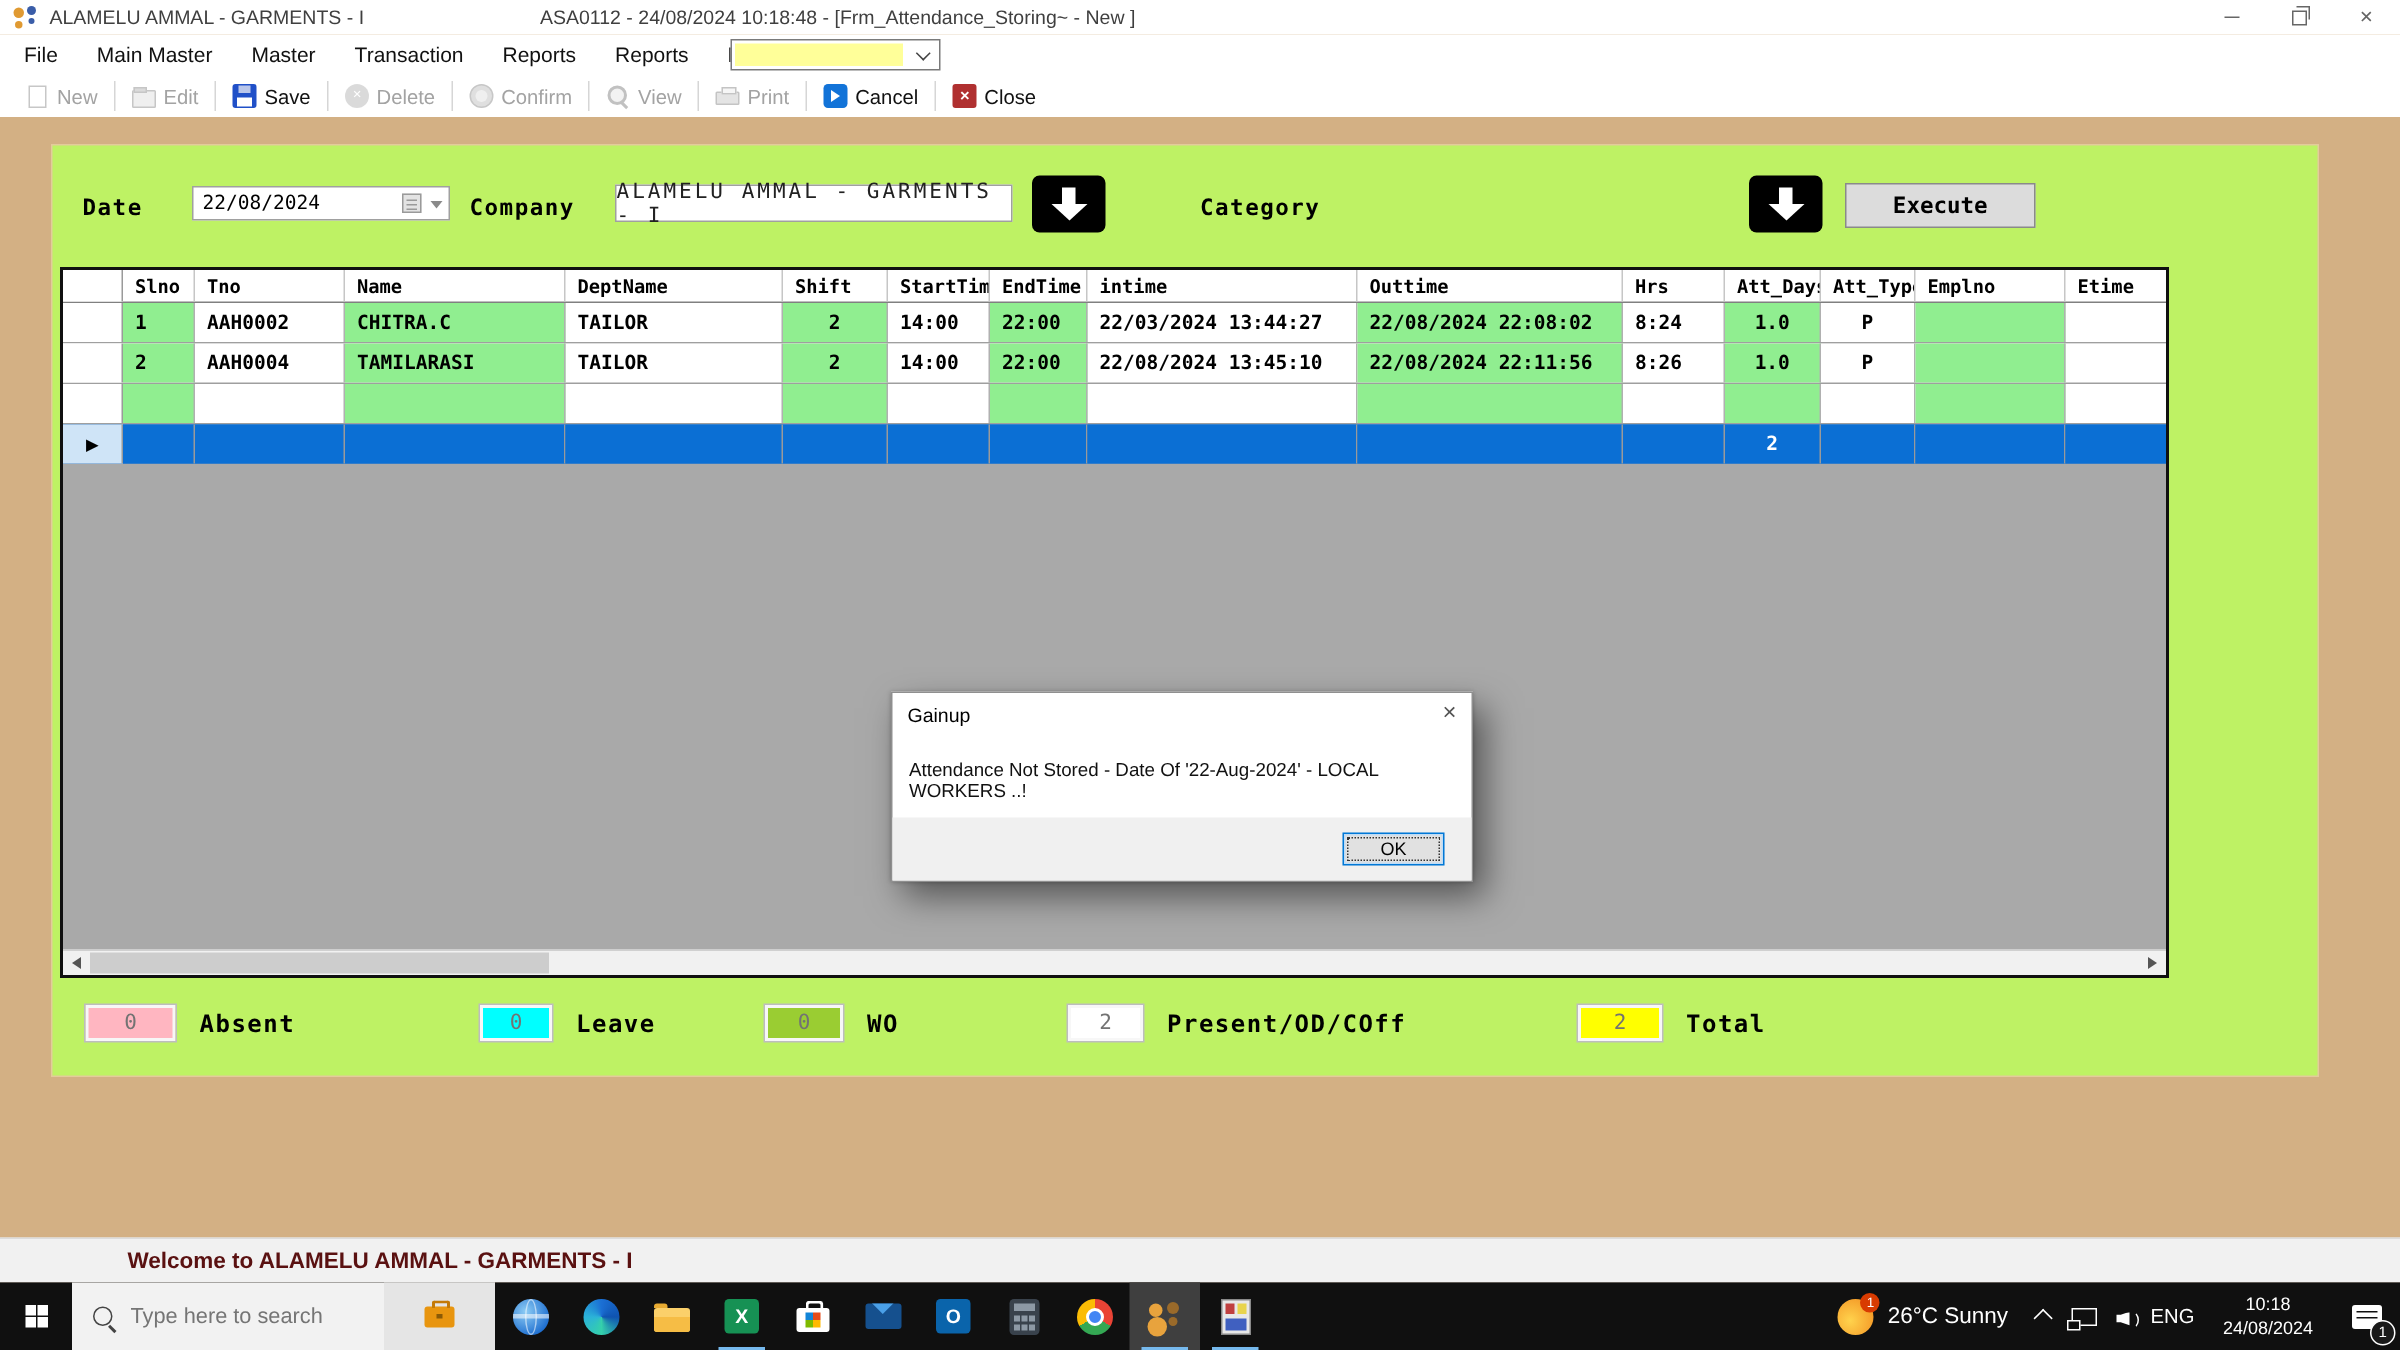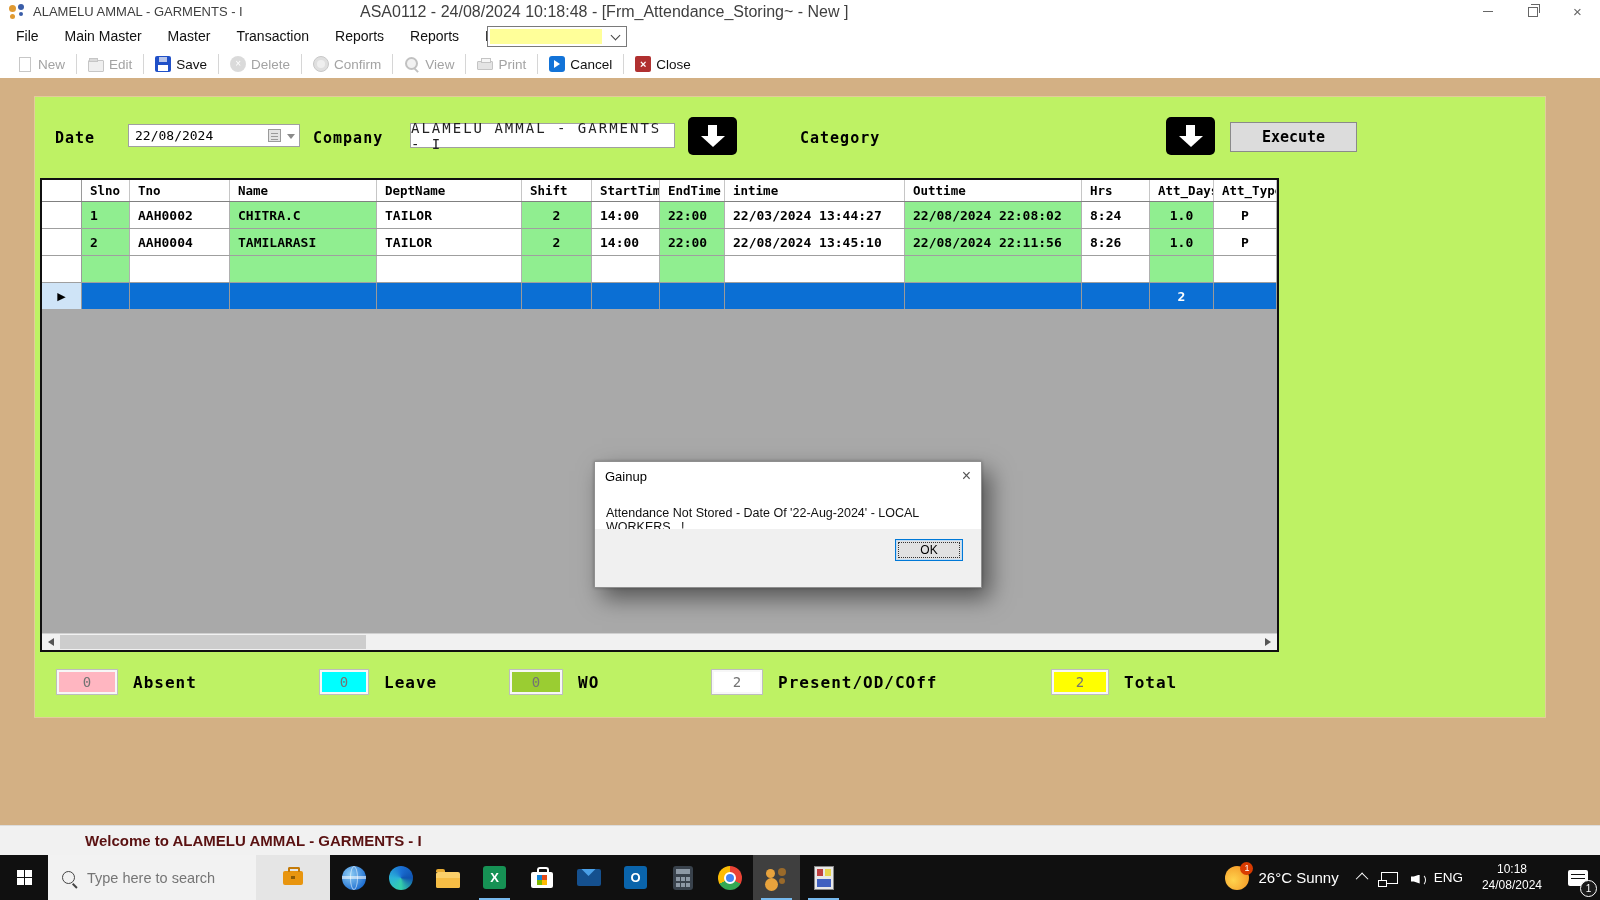--- a/index.html
+++ b/index.html
@@ -8,21 +8,21 @@
 
   
   .app{position:absolute;left:0;top:0;width:1600px;height:855px;background:#d3b084;}
 
   .titlebar{position:absolute;left:0;top:0;right:0;height:23px;background:#fff;display:flex;align-items:center;
             font-size:13px;color:#3f3f3f;}
   .app-icon{width:17px;height:15px;position:relative;margin:0 8px 0 8px;}
   .app-icon::before{content:"";position:absolute;left:1px;top:1px;width:7px;height:7px;border-radius:50%;background:#e09a32;box-shadow:0 8px 0 -1px #e09a32;}
   .app-icon::after{content:"";position:absolute;right:1px;top:0;width:6px;height:6px;border-radius:50%;background:#3a5da8;box-shadow:0 7px 0 -1px #3a5da8;}
   .title-left{font-weight:400;}
-  .title-center{position:absolute;left:360px;font-size:16px;color:#3f3f3f;}
+  .title-center{position:absolute;left:360px;font-size:13px;color:#3f3f3f;}
   .wincontrols{position:absolute;right:0;top:0;height:23px;display:flex;}
   .wc{width:45px;height:23px;display:flex;align-items:center;justify-content:center;color:#666;}
   .wc-min::before{content:"";width:10px;height:1px;background:#666;}
   .wc-restore i{display:block;width:8px;height:8px;border:1px solid #666;position:relative;background:#fff;}
   .wc-restore i::before{content:"";position:absolute;left:2px;top:-4px;width:8px;height:8px;border:1px solid #666;border-bottom:none;border-left:none;}
   .wc-close{font-size:15px;}
 
   .menubar{position:absolute;left:0;top:23px;right:0;height:27px;background:#fff;display:flex;align-items:center;font-size:14px;color:#111;}
   .menu-item{padding:0 13px;line-height:27px;cursor:default;}
   .menu-item:first-child{padding-left:16px;}
@@ -68,21 +68,21 @@
   .company-field{left:375px;top:26px;width:265px;height:25px;display:flex;align-items:center;justify-content:center;font-size:14px;letter-spacing:2px;color:#222;}
   .category-field{left:813px;top:26px;width:309px;height:25px;display:flex;align-items:center;justify-content:center;font-size:14px;font-weight:700;letter-spacing:2px;}
   .arrow-btn{position:absolute;top:20px;width:49px;height:38px;background:#000;border-radius:5px;display:flex;flex-direction:column;align-items:center;justify-content:center;}
   .arrow-btn .stem{width:9px;height:11px;background:#fff;}
   .arrow-btn .tri{width:0;height:0;border-left:12px solid transparent;border-right:12px solid transparent;border-top:11px solid #fff;}
   .arrow1{left:653px;} .arrow2{left:1131px;}
   .execute{position:absolute;left:1195px;top:25px;width:125px;height:28px;background:#dcdcdc;border:1px solid #8a8a8a;
            font-family:"DejaVu Sans Mono",monospace;font-weight:700;font-size:15px;display:flex;align-items:center;justify-content:center;}
 
   
-  .grid{position:absolute;left:5px;top:81px;width:1239px;height:474px;background:#a9a9a9;border:2px solid #101010;box-sizing:border-box;overflow:hidden;}
+  .grid{position:absolute;left:5px;top:81px;width:1406px;height:474px;background:#a9a9a9;border:2px solid #101010;box-sizing:border-box;overflow:hidden;}
   .g-row{display:flex;width:1479px;}
   .g-head{height:21px;background:#fff;border-bottom:1px solid #808080;}
   .g-cell{box-sizing:border-box;border-right:1px solid #b0b0b0;font-family:"DejaVu Sans Mono",monospace;
           font-weight:700;font-size:13px;color:#000;overflow:hidden;white-space:nowrap;display:flex;align-items:center;}
   .g-head .g-cell{font-size:12.5px;border-right-color:#c6c6c6;}
   .g-rowsel{width:40px;flex:0 0 40px;background:#fff;border-right:1px solid #9a9a9a;box-sizing:border-box;display:flex;align-items:center;justify-content:center;}
   .g-data{height:26px;background:#fff;border-bottom:1px solid #9f9f9f;}
   .g-data .g-cell{border-bottom:0;}
   .g-total{height:26px;background:#0b6fd4;}
   .g-total .g-cell{background:#0b6fd4;color:#fff;border-right:1px solid #9a9a9a;}
@@ -106,21 +106,21 @@
   .sum-item:nth-child(3){left:475px;} .sum-item:nth-child(3) .sum-box{width:52px;}
   .sum-item:nth-child(4){left:677px;} .sum-item:nth-child(4) .sum-box{width:50px;}
   .sum-item:nth-child(5){left:1017px;}.sum-item:nth-child(5) .sum-box{width:56px;}
 
   
   .dialog{position:absolute;left:594px;top:383px;width:388px;height:127px;background:#fff;border:1px solid #8f8f8f;box-sizing:border-box;
           box-shadow:8px 10px 22px rgba(0,0,0,.5),0 0 3px rgba(0,0,0,.25);font-size:13px;color:#000;}
   .dlg-title{height:28px;display:flex;align-items:center;justify-content:space-between;padding:0 10px;}
   .dlg-x{font-size:16px;color:#555;line-height:1;}
   .dlg-msg{padding:16px 11px 0 11px;font-size:12.5px;color:#111;}
-  .dlg-footer{position:absolute;left:0;right:0;bottom:0;height:58px;background:#f0f0f0;}
+  .dlg-footer{position:absolute;left:0;right:0;bottom:0;height:42px;background:#f0f0f0;}
   .ok-btn{position:absolute;right:18px;top:10px;width:68px;height:22px;background:#e1e1e1;border:1px solid #0078d7;box-sizing:border-box;
           font-size:12px;display:flex;align-items:center;justify-content:center;outline:1px dotted #333;outline-offset:-4px;box-shadow:0 0 0 1px #bfdcf5 inset;}
 
   
   .statusbar{position:absolute;left:0;right:0;bottom:0;height:30px;background:#f1f1f1;border-top:1px solid #dcdcdc;
              display:flex;align-items:center;padding-left:85px;font-weight:700;font-size:15px;color:#5a1111;box-sizing:border-box;}
 
   
   .taskbar{position:absolute;left:0;bottom:0;width:1600px;height:45px;background:#101010;display:flex;align-items:stretch;color:#fff;}
   .tk-start{width:48px;display:flex;align-items:center;justify-content:center;}

